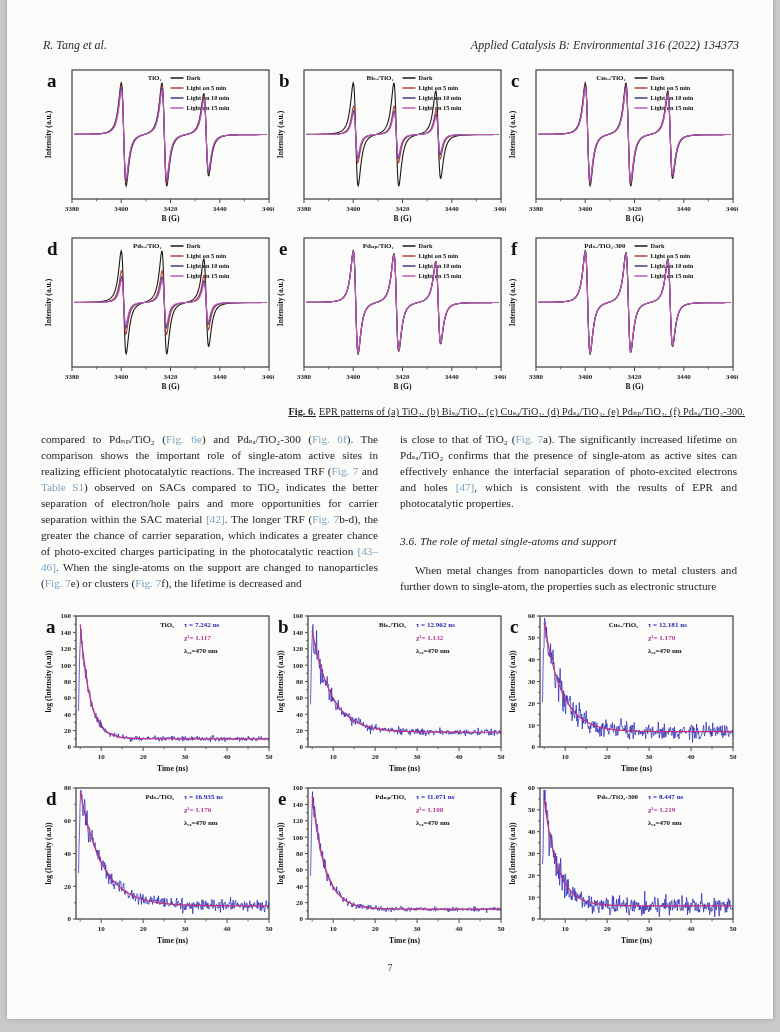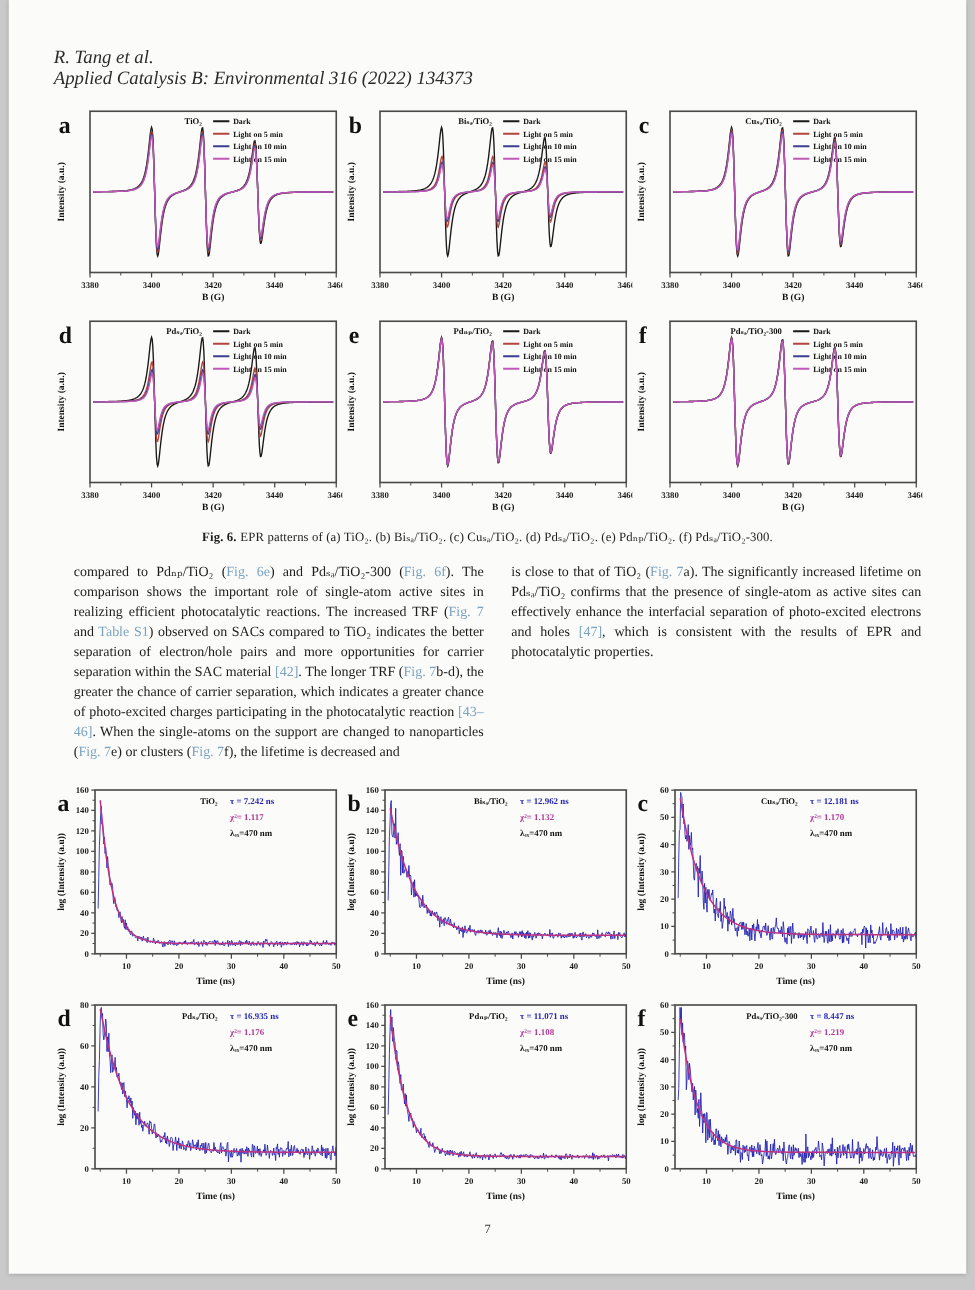--- a/index.html
+++ b/index.html
@@ -2,31 +2,31 @@
 <html><head>
 <meta charset="utf-8">
 <style>
   html,body{margin:0;padding:0;}
   body{width:780px;height:1032px;background:#c9c9c9;overflow:hidden;position:relative;
        font-family:"Liberation Serif","DejaVu Serif",serif;}
   .page{position:absolute;left:7px;right:7px;top:0;bottom:13px;background:#fbfbfa;
         box-shadow:0 0 4px rgba(0,0,0,.25);}
   .inner{padding:30px 28px 0 28px;}
   
-  .hdr{display:flex;justify-content:space-between;font-style:italic;font-size:15px;color:#2b2b2b;
-       padding:8px 6px 0 8px;flex-direction:column;}
+  .hdr{display:flex;justify-content:space-between;font-style:italic;font-size:12px;color:#2b2b2b;
+       padding:8px 6px 0 8px;}
   
   .fig{margin-top:10px;}
   .grid{display:grid;grid-template-columns:repeat(3,232px);justify-content:center;}
   .grid figure{margin:0;padding:0;}
   svg{display:block;}
-  .caption{text-align:center;font-size:10.2px;color:#1e1e1e;margin:7px 0 0 0;letter-spacing:.1px;}
+  .caption{text-align:right;font-size:10.2px;color:#1e1e1e;margin:7px 0 0 0;letter-spacing:.1px;text-decoration:underline;}
   .capb{font-weight:bold;margin-right:3px;}
   
-  .bodytext{display:flex;gap:22px;margin:14px 8px 0 24px;}
+  .bodytext{display:flex;gap:22px;margin:14px 8px 0 6px;}
   .col{flex:1;min-width:0;}
   .para{margin:0;font-size:11.2px;line-height:1.43;text-align:justify;color:#1c1c1c;}
   .para.indent{text-indent:15px;}
   .ref{color:#7ba3bf;}
   .subheading{font-style:italic;font-weight:normal;font-size:11.4px;color:#1c1c1c;
               margin:24px 0 15px 0;}
   
   .pgnum{text-align:center;font-size:10px;color:#333;margin-top:9px;}
   
   .tk{font-family:"Liberation Serif","DejaVu Serif",serif;font-weight:bold;font-size:7px;fill:#1c1c1c;}
@@ -291,20 +291,22 @@
       </div>
       <p class="caption"><span class="capb">Fig. 6.</span><span>EPR patterns of (a) TiO₂. (b) Biₛₐ/TiO₂. (c) Cuₛₐ/TiO₂. (d) Pdₛₐ/TiO₂. (e) Pdₙₚ/TiO₂. (f) Pdₛₐ/TiO₂-300.</span></p>
     </section>
 
     <section class="bodytext">
       <div class="col">
         <p class="para"><span>compared to Pdₙₚ/TiO₂ (</span><span class="ref">Fig. 6e</span><span>) and Pdₛₐ/TiO₂-300 (</span><span class="ref">Fig. 6f</span><span>). The comparison shows the important role of single-atom active sites in realizing efficient photocatalytic reactions. The increased TRF (</span><span class="ref">Fig. 7</span><span> and </span><span class="ref">Table S1</span><span>) observed on SACs compared to TiO₂ indicates the better separation of electron/hole pairs and more opportunities for carrier separation within the SAC material </span><span class="ref">[42]</span><span>. The longer TRF (</span><span class="ref">Fig. 7</span><span>b-d), the greater the chance of carrier separation, which indicates a greater chance of photo-excited charges participating in the photocatalytic reaction </span><span class="ref">[43–46]</span><span>. When the single-atoms on the support are changed to nanoparticles (</span><span class="ref">Fig. 7</span><span>e) or clusters (</span><span class="ref">Fig. 7</span><span>f), the lifetime is decreased and</span></p>
       </div>
       <div class="col">
         <p class="para"><span>is close to that of TiO₂ (</span><span class="ref">Fig. 7</span><span>a). The significantly increased lifetime on Pdₛₐ/TiO₂ confirms that the presence of single-atom as active sites can effectively enhance the interfacial separation of photo-excited electrons and holes </span><span class="ref">[47]</span><span>, which is consistent with the results of EPR and photocatalytic properties.</span></p>
+        <h3 class="subheading">3.6. The role of metal single-atoms and support</h3>
+        <p class="para indent">When metal changes from nanoparticles down to metal clusters and further down to single-atom, the properties such as electronic structure</p>
       </div>
     </section>
 
     <section class="fig" style="margin-top:15px;">
       <div class="grid">
         <figure>
             <svg width="232" height="172" viewBox="0 0 232 172">
               <defs>
                 <clipPath id="clip6">
                   <rect x="34" y="7" width="193" height="131"></rect>

